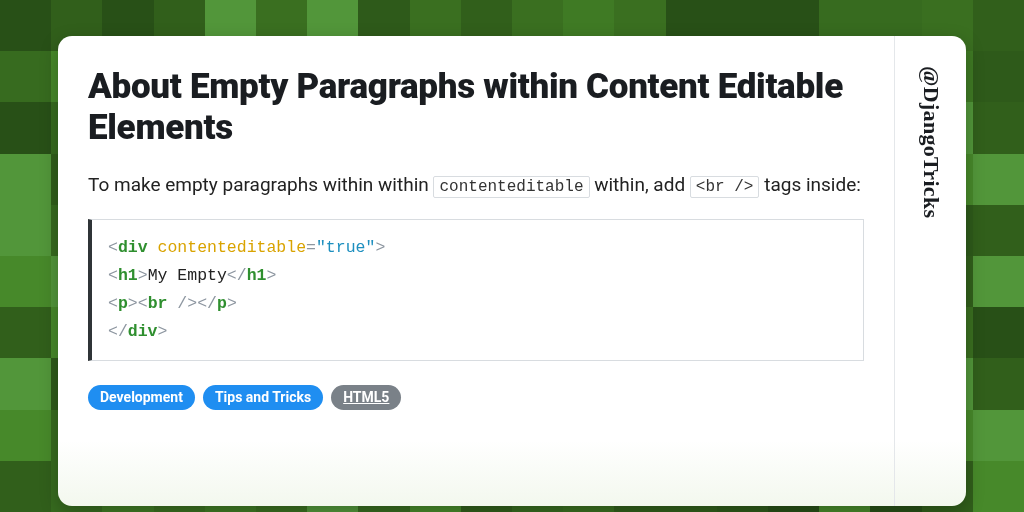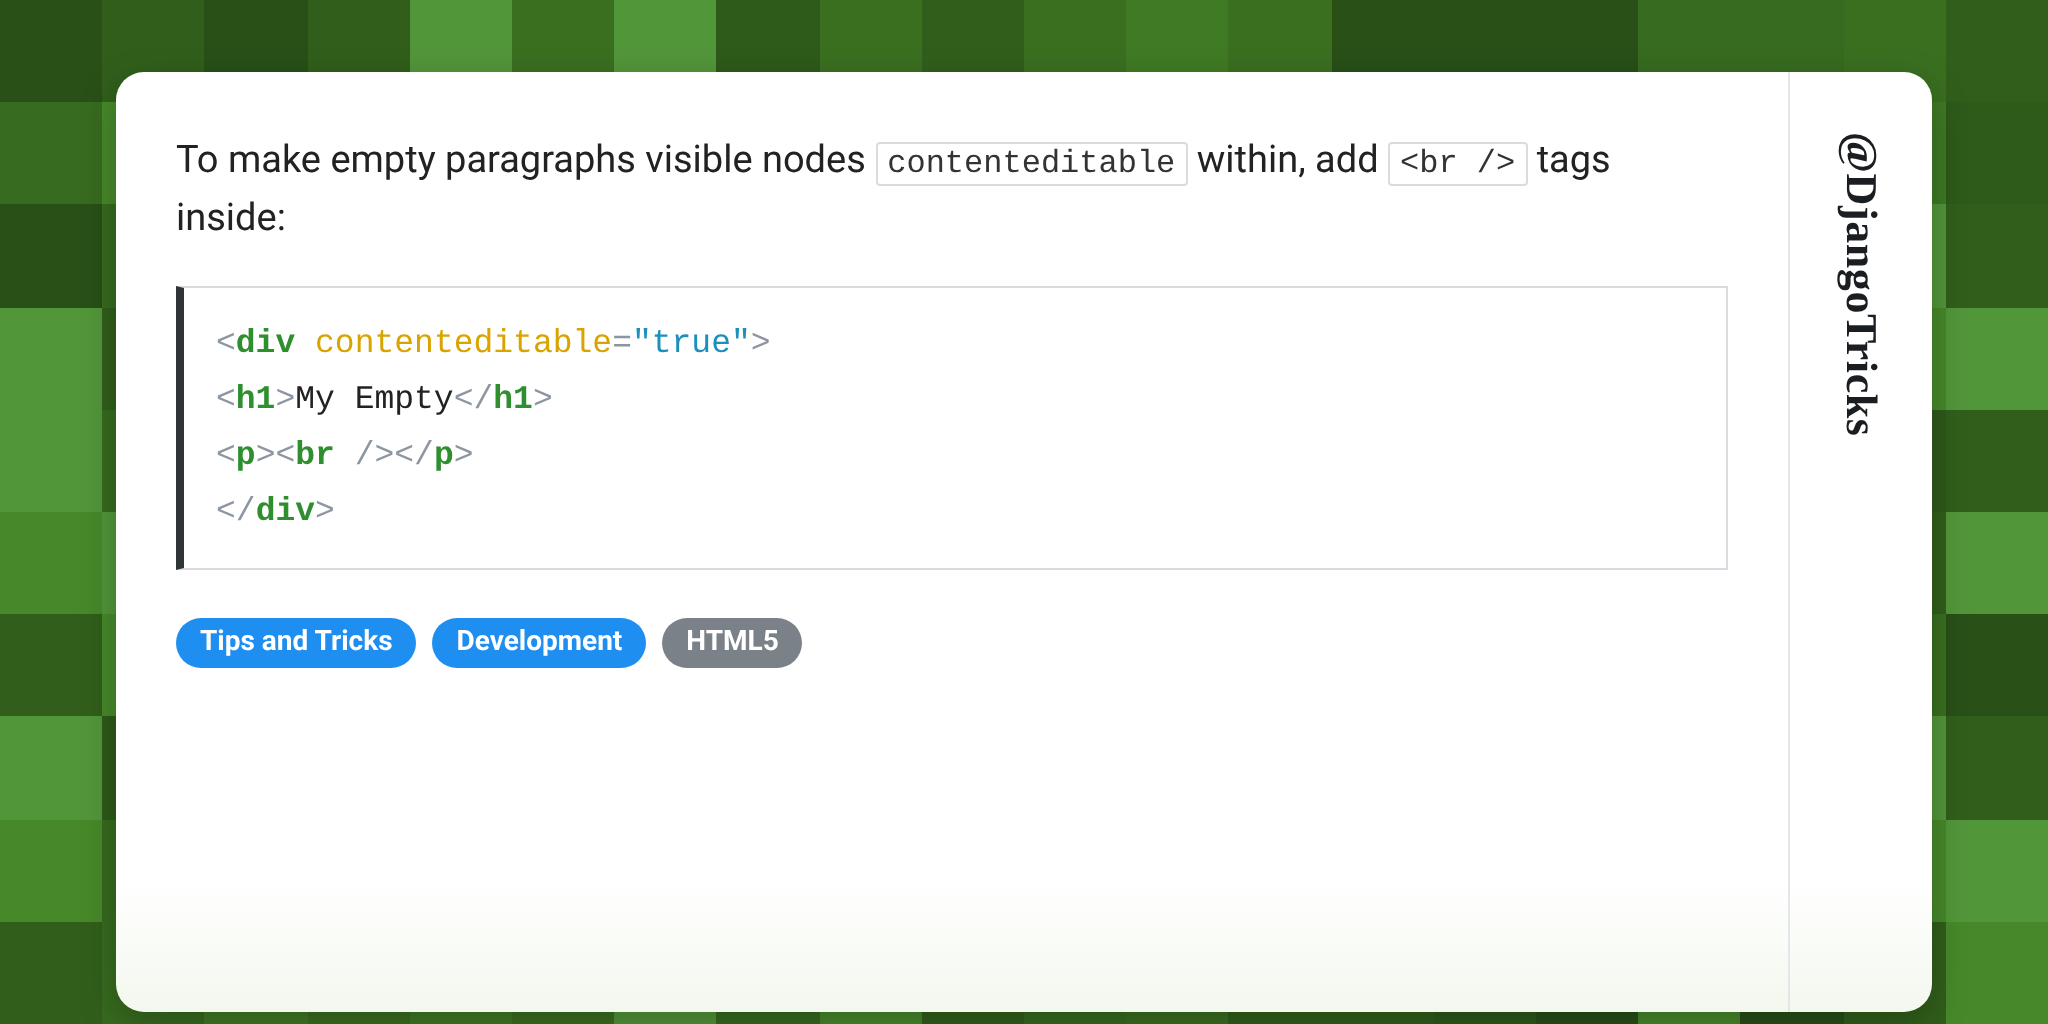--- a/index.html
+++ b/index.html
@@ -76,21 +76,21 @@
   .tags { display: flex; gap: 8px; }
   .tag {
     display: inline-block;
     padding: 4px 12px 5px;
     border-radius: 999px;
     font-size: 14px;
     font-weight: 700;
     color: #fff;
   }
   .tag-blue { background: #1f8ef1; }
-  .tag-grey { background: #7a8188; }
+  .tag-grey { background: #7a8188; text-decoration: underline; }
 
   .side {
     width: 72px;
     border-left: 1px solid #e4e7ea;
     display: flex;
     align-items: flex-start;
     justify-content: center;
     padding-top: 30px;
   }
   .handle {
@@ -303,37 +303,38 @@
     <div style="background: rgb(46, 90, 26);"></div>
     <div style="background: rgb(40, 80, 23);"></div>
     <div style="background: rgb(71, 137, 42);"></div>
     <div style="background: rgb(40, 80, 23);"></div>
     <div style="background: rgb(49, 95, 27);"></div>
     <div style="background: rgb(71, 137, 42);"></div>
   </div>
 
 <div class="card">
   <div class="main">
+    <h1 class="title">About Empty Paragraphs within Content Editable Elements</h1>
 
     <p class="desc">
-      <span>To make empty paragraphs visible nodes </span>
+      <span>To make empty paragraphs within within </span>
       <code class="inline">contenteditable</code>
       <span> within, add </span>
       <code class="inline">&lt;br /&gt;</code>
       <span> tags inside:</span>
     </p>
 
     <div class="codeblock"><span class="tok-punct">&lt;</span><span class="tok-tag">div</span><span> </span><span class="tok-attr">contenteditable</span><span class="tok-punct">=</span><span class="tok-string">"true"</span><span class="tok-punct">&gt;</span>
 <span class="tok-punct">&lt;</span><span class="tok-tag">h1</span><span class="tok-punct">&gt;</span><span class="tok-text">My Empty</span><span class="tok-punct">&lt;/</span><span class="tok-tag">h1</span><span class="tok-punct">&gt;</span>
 <span class="tok-punct">&lt;</span><span class="tok-tag">p</span><span class="tok-punct">&gt;</span><span class="tok-punct">&lt;</span><span class="tok-tag">br</span><span class="tok-punct"> /&gt;</span><span class="tok-punct">&lt;/</span><span class="tok-tag">p</span><span class="tok-punct">&gt;</span>
 <span class="tok-punct">&lt;/</span><span class="tok-tag">div</span><span class="tok-punct">&gt;</span></div>
 
     <div class="tags">
+      <span class="tag tag-blue">Development</span>
       <span class="tag tag-blue">Tips and Tricks</span>
-      <span class="tag tag-blue">Development</span>
       <span class="tag tag-grey">HTML5</span>
     </div>
   </div>
 
   <div class="side">
     <div class="handle">@DjangoTricks</div>
   </div>
 </div>
 
 </body></html>

